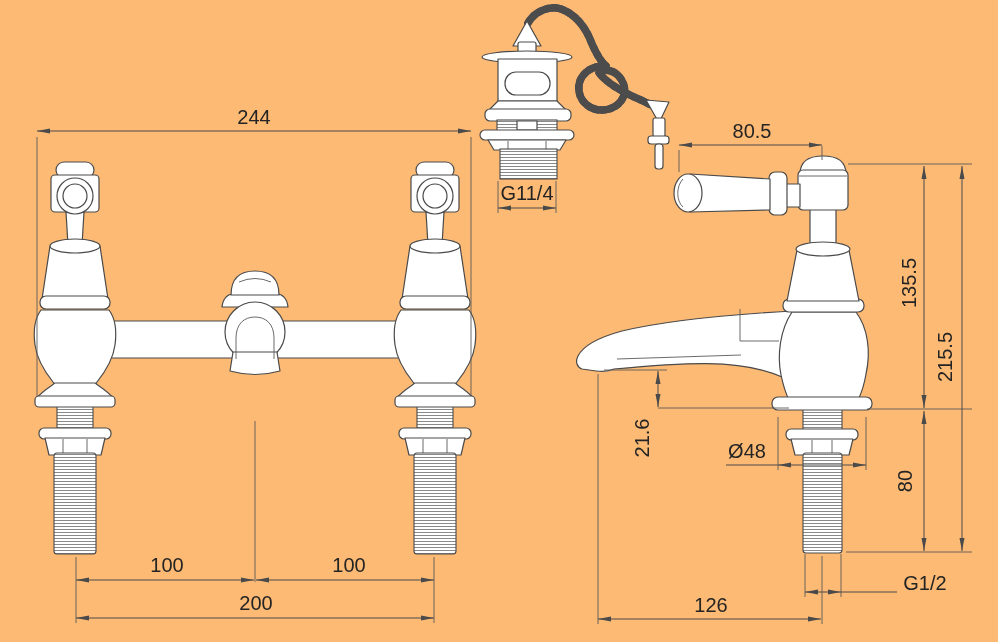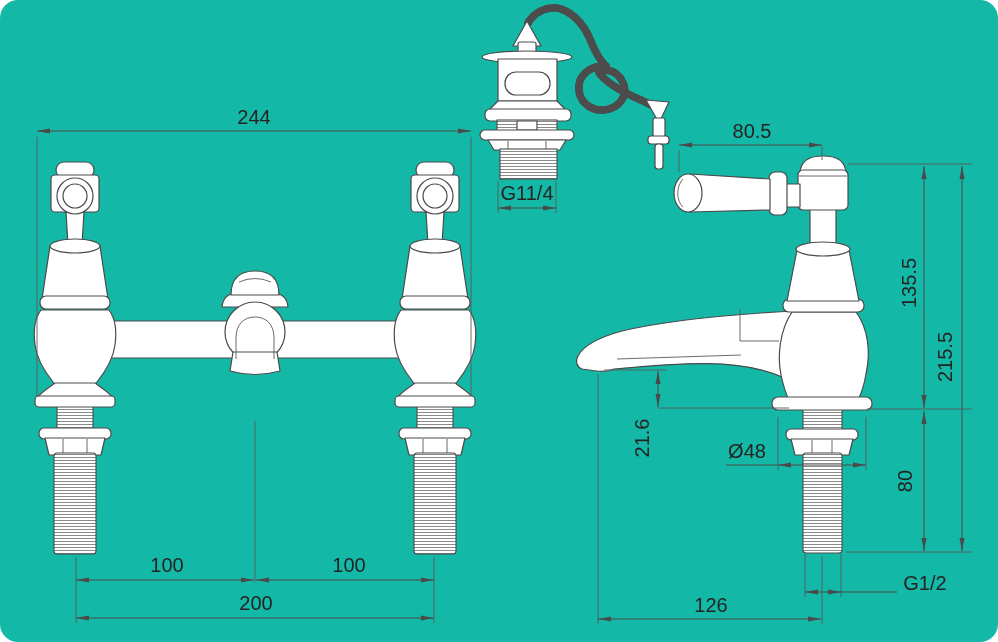--- a/index.html
+++ b/index.html
@@ -1,17 +1,17 @@
 <!DOCTYPE html>
 <html><head>
 <meta charset="utf-8">
 <style>
   html,body{margin:0;padding:0;background:#fff;}
-  .canvas{position:relative;width:998px;height:642px;background:#14b8a6;overflow:hidden;
-          font-family:"Liberation Sans", sans-serif;border-radius:18px;}
+  .canvas{position:relative;width:998px;height:642px;background:#fdba74;overflow:hidden;
+          font-family:"Liberation Sans", sans-serif;}
   svg{display:block}
   .s{fill:#ffffff;stroke:#4a4a4a;stroke-width:1.2;stroke-linejoin:round;}
   .h{fill:url(#th);stroke:#4a4a4a;stroke-width:1.1;}
   .t{fill:none;stroke:#5a5a5a;stroke-width:0.9;}
   .d{fill:none;stroke:#4a4a4a;stroke-width:1;}
   .chain1{fill:none;stroke:#4c4c4c;stroke-width:7.5;stroke-linecap:round;stroke-linejoin:round;}
   .chain2{fill:none;stroke:#ffffff;stroke-width:4.2;stroke-dasharray:3 4.5;stroke-linecap:butt;}
   .dim{font-family:"Liberation Sans",sans-serif;font-size:20px;fill:#242424;}
   .mid{text-anchor:middle;}
 </style>

